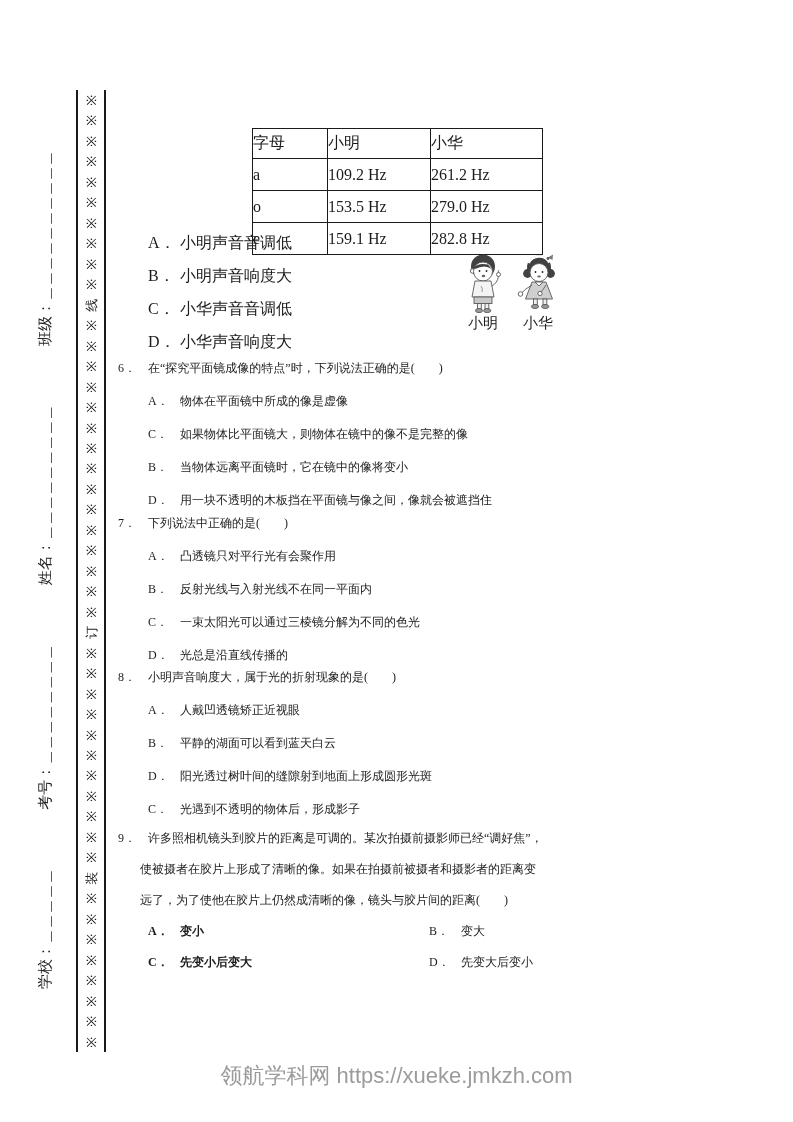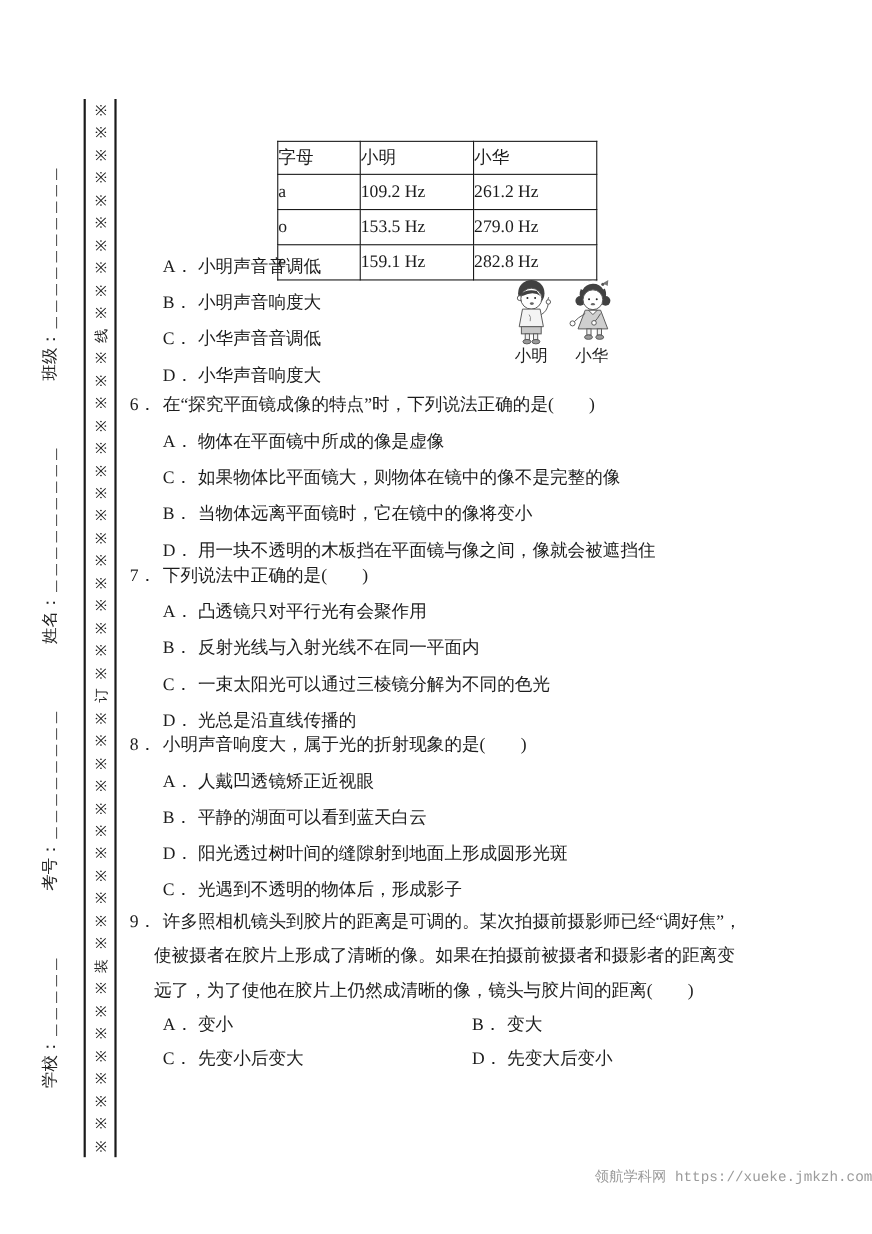--- a/index.html
+++ b/index.html
@@ -25,43 +25,43 @@
   
   .freq-table{position:absolute;left:252px;top:96px;border-collapse:collapse;
               font-size:16px;text-align:left;margin-top:32px;}
   .freq-table td,.freq-table th{border:1.6px solid #1a1a1a;font-weight:normal;padding:0;}
   .freq-table th{height:29px;}
   .freq-table td{height:31px;}
   .col-letter{width:74px;}
   .col-xm{width:102px;}
   .col-xh{width:111px;}
   
-  .qblock{position:absolute;left:118px;width:655px;font-size:16px;}
+  .qblock{position:absolute;left:118px;width:655px;font-size:12px;}
   .qline{height:33px;line-height:33px;white-space:nowrap;}
   .q9 .qline{height:31px;line-height:31px;}
   .qnum{display:inline-block;width:30px;}
   .opts{padding-left:30px;}
   .opt .okey,.stem .qnum{color:#1c1c1c;}
   .okey{display:inline-block;min-width:32px;}
   .cont{padding-left:22px;}
   .optrow{display:flex;}
-  .optrow .cell-a{width:281px;}
+  .optrow .cell-a{width:281px;font-weight:bold;}
   
   .q5opts{position:absolute;left:148px;top:226px;font-size:16px;}
   .q5opts .qline{height:33px;line-height:33px;}
   
   .figure{position:absolute;left:455px;top:252px;width:120px;height:84px;}
   .figure svg{display:block;}
   .fig-labels{position:absolute;top:62px;left:0;width:120px;height:20px;font-size:15px;}
   .fig-labels .lab-boy{position:absolute;left:13px;}
   .fig-labels .lab-girl{position:absolute;left:68px;}
   
-  .footer{position:absolute;left:0;top:1061px;width:793px;text-align:right;
-          font-family:Liberation Mono, monospace;
-          font-size:13px;color:#9b9b9b;}
+  .footer{position:absolute;left:0;top:1061px;width:793px;text-align:center;
+          font-family:Liberation Sans, sans-serif;
+          font-size:22px;color:#9b9b9b;}
 </style>
 </head>
 <body>
 
 <div class="bind-line left"></div>
 <div class="bind-line right"></div>
 <div class="strip">
 
 <span class="strip-item">※</span>
     <span class="strip-item">※</span>

